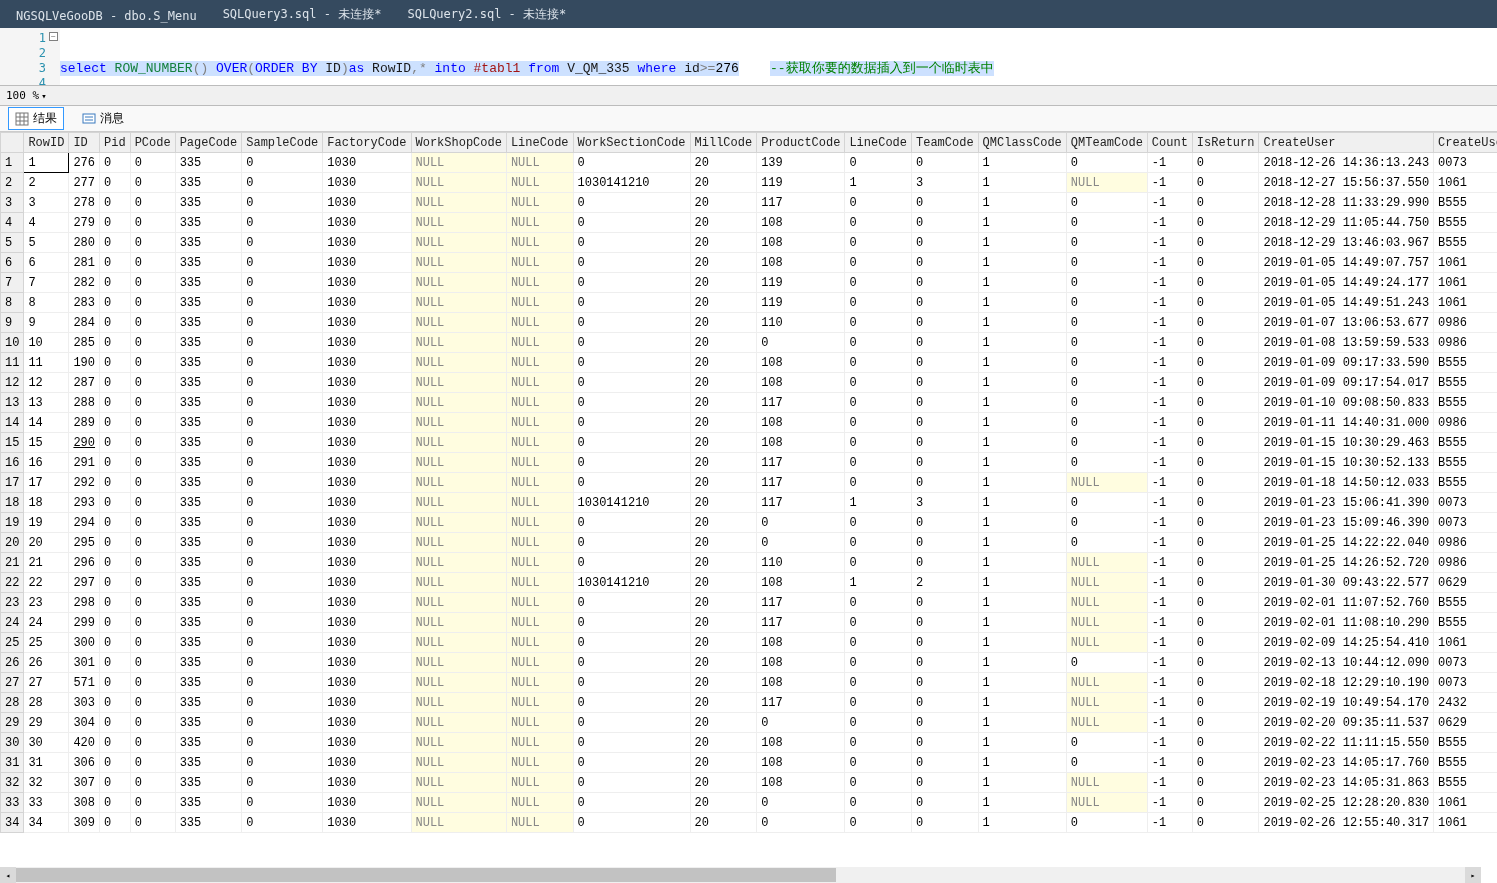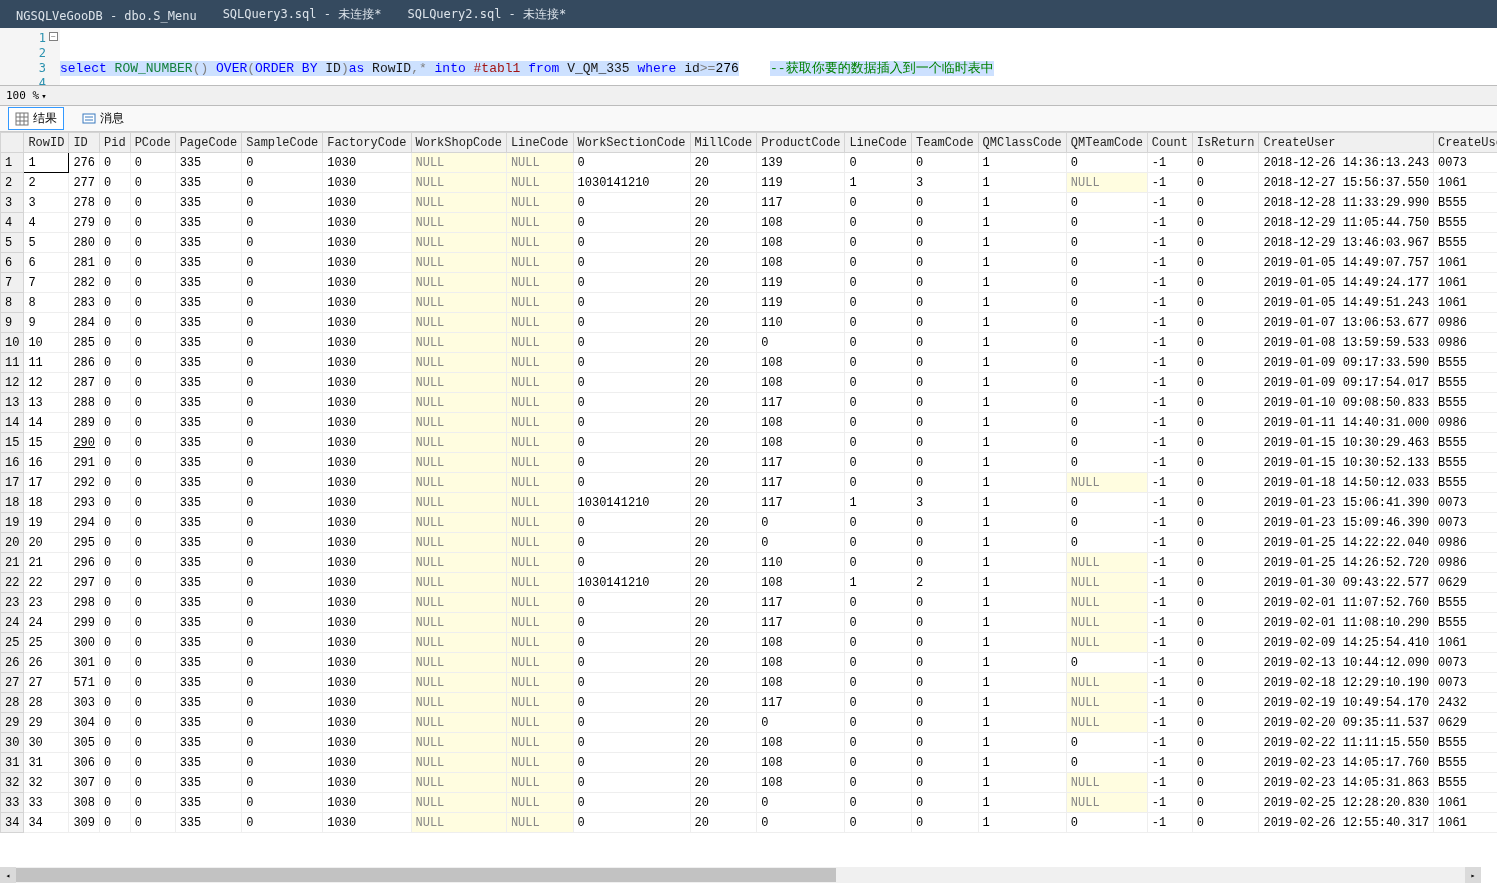--- a/index.html
+++ b/index.html
@@ -364,21 +364,21 @@
           <td style="width: 76px;">1</td>
           <td style="width: 74px;">0</td>
           <td style="width: 42px;">-1</td>
           <td style="width: 58px;">0</td>
           <td style="width: 148px;">2019-01-08 13:59:59.533</td>
           <td style="width: 70px;">0986</td>
         </tr>
         <tr>
           <td class="rowhdr">11</td>
           <td style="width: 40px;">11</td>
-          <td style="width: 34px;">286</td>
+          <td style="width: 34px;">190</td>
           <td style="width: 30px;">0</td>
           <td style="width: 42px;">0</td>
           <td style="width: 60px;">335</td>
           <td style="width: 72px;">0</td>
           <td style="width: 74px;">1030</td>
           <td class="nullc" style="width: 76px;">NULL</td>
           <td class="nullc" style="width: 60px;">NULL</td>
           <td style="width: 102px;">0</td>
           <td style="width: 60px;">20</td>
           <td style="width: 78px;">108</td>
@@ -801,21 +801,21 @@
           <td style="width: 76px;">1</td>
           <td class="nullc" style="width: 74px;">NULL</td>
           <td style="width: 42px;">-1</td>
           <td style="width: 58px;">0</td>
           <td style="width: 148px;">2019-02-20 09:35:11.537</td>
           <td style="width: 70px;">0629</td>
         </tr>
         <tr>
           <td class="rowhdr">30</td>
           <td style="width: 40px;">30</td>
-          <td style="width: 34px;">305</td>
+          <td style="width: 34px;">420</td>
           <td style="width: 30px;">0</td>
           <td style="width: 42px;">0</td>
           <td style="width: 60px;">335</td>
           <td style="width: 72px;">0</td>
           <td style="width: 74px;">1030</td>
           <td class="nullc" style="width: 76px;">NULL</td>
           <td class="nullc" style="width: 60px;">NULL</td>
           <td style="width: 102px;">0</td>
           <td style="width: 60px;">20</td>
           <td style="width: 78px;">108</td>

